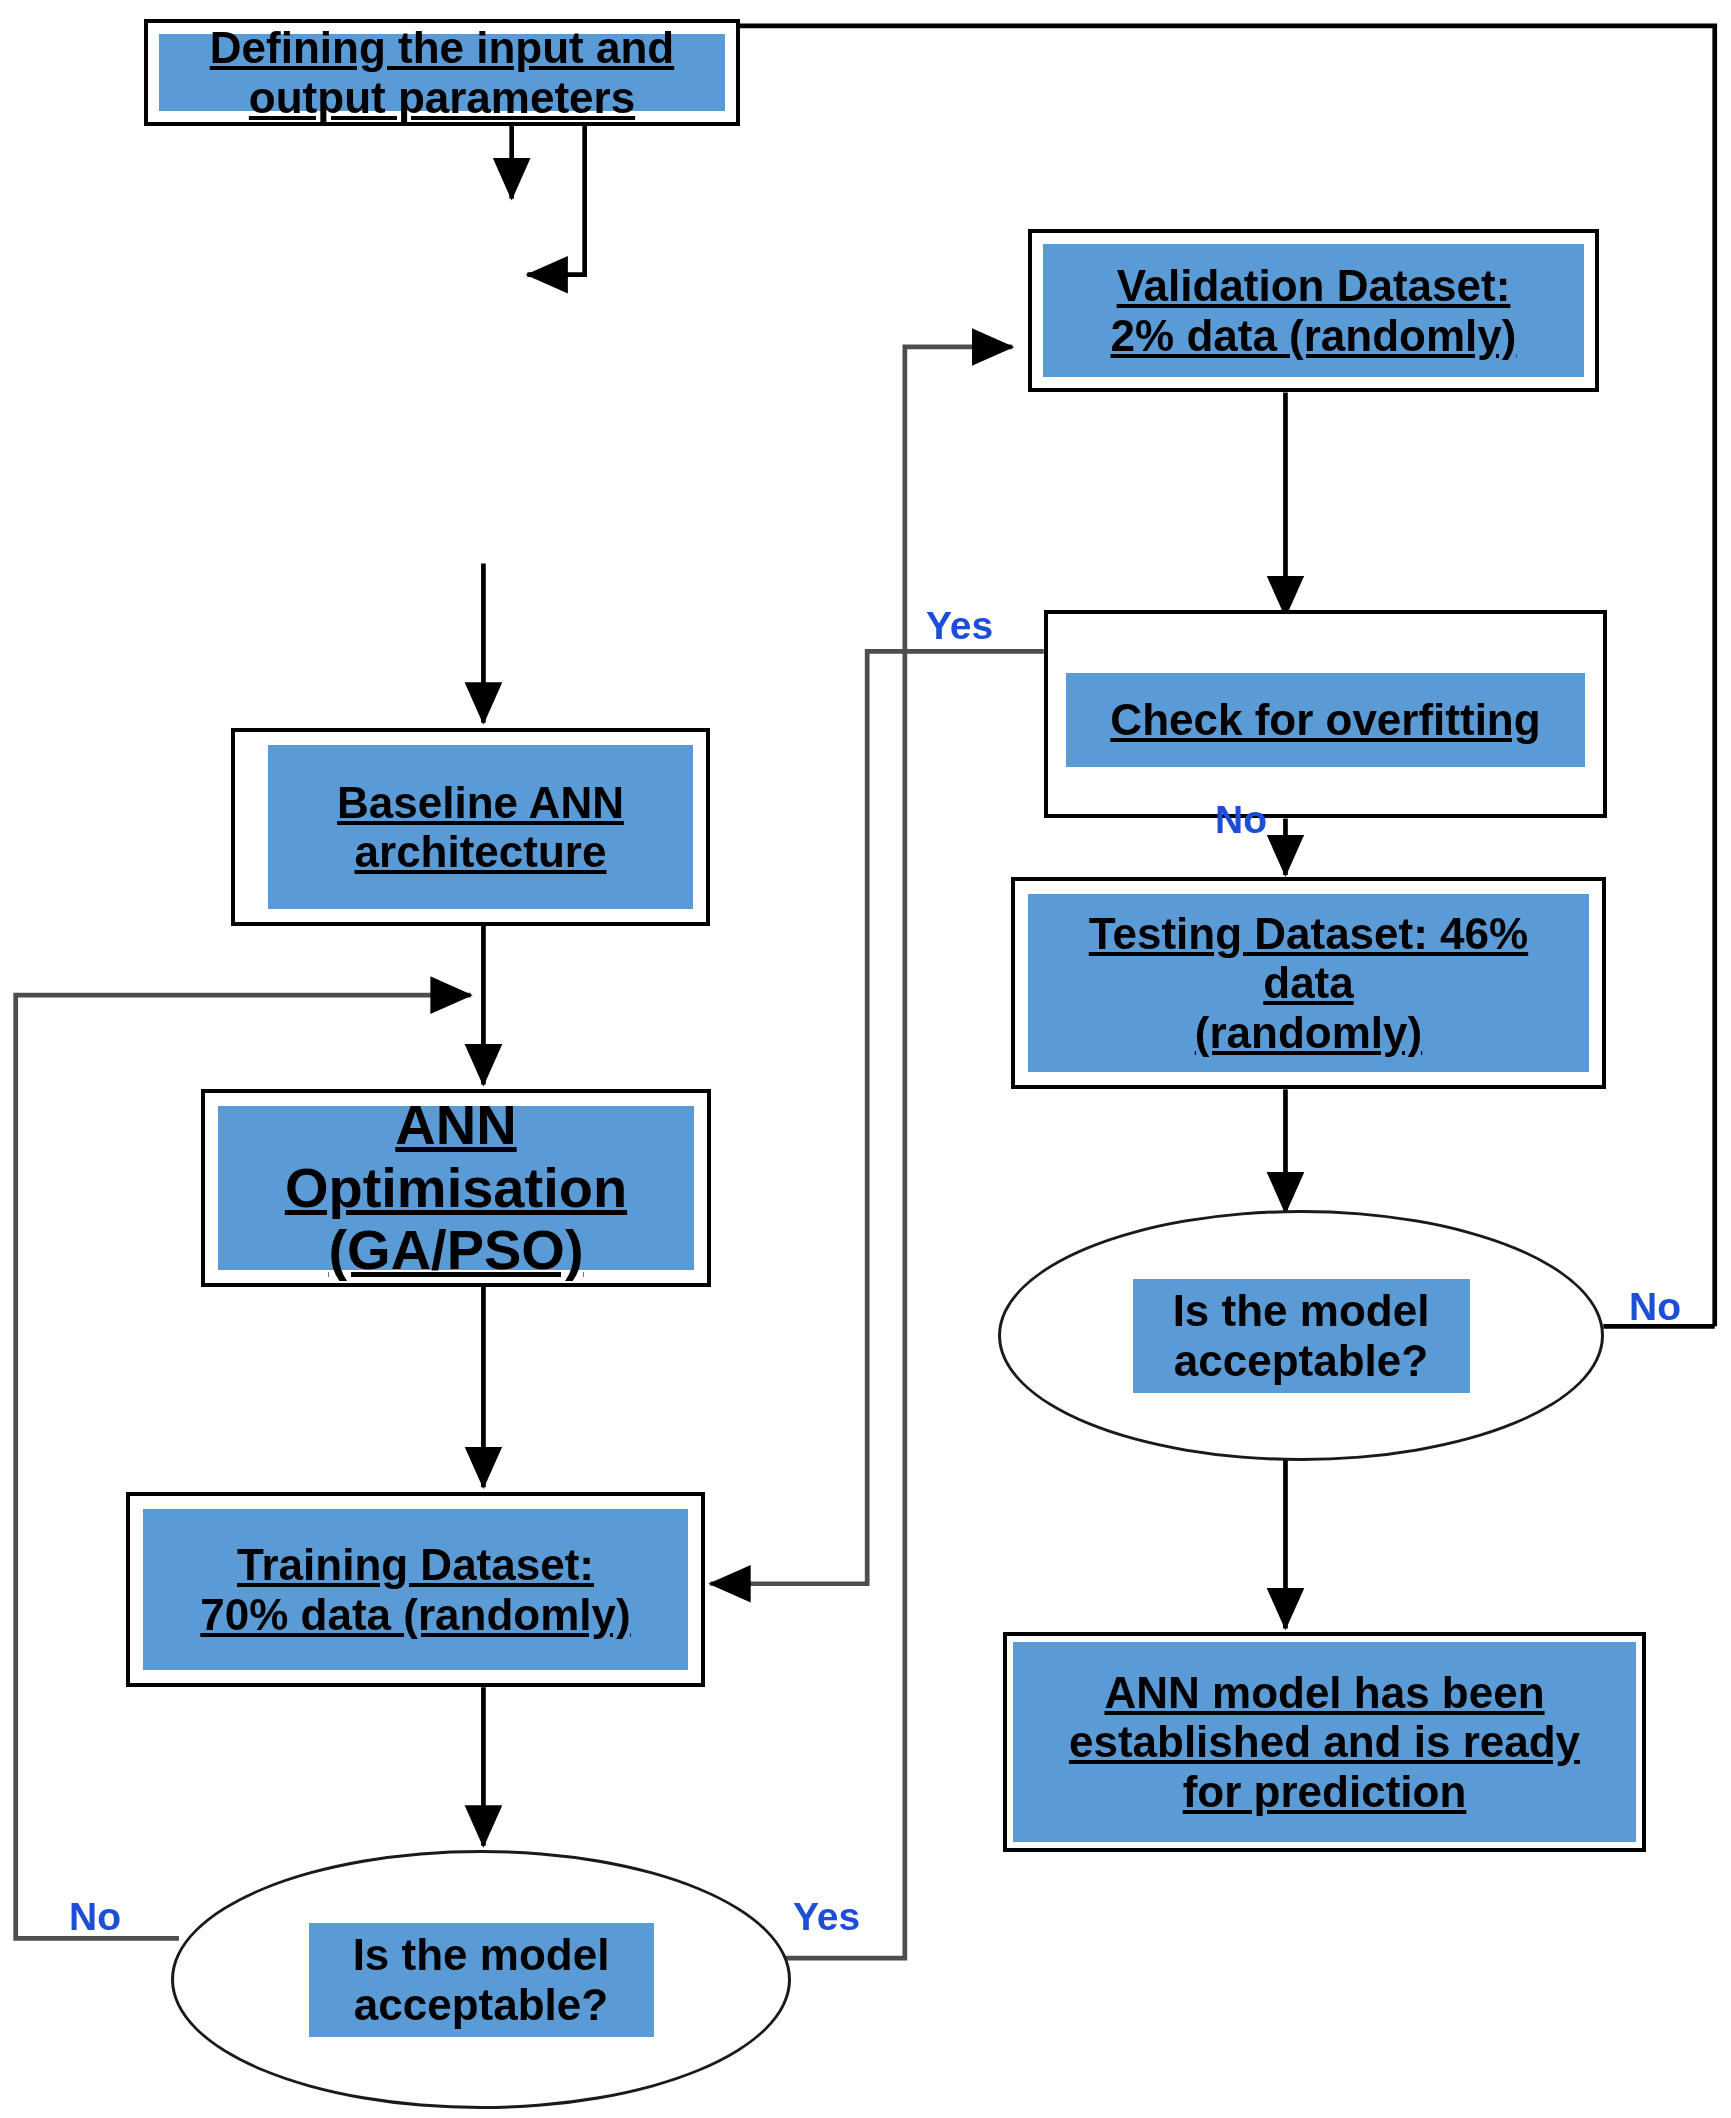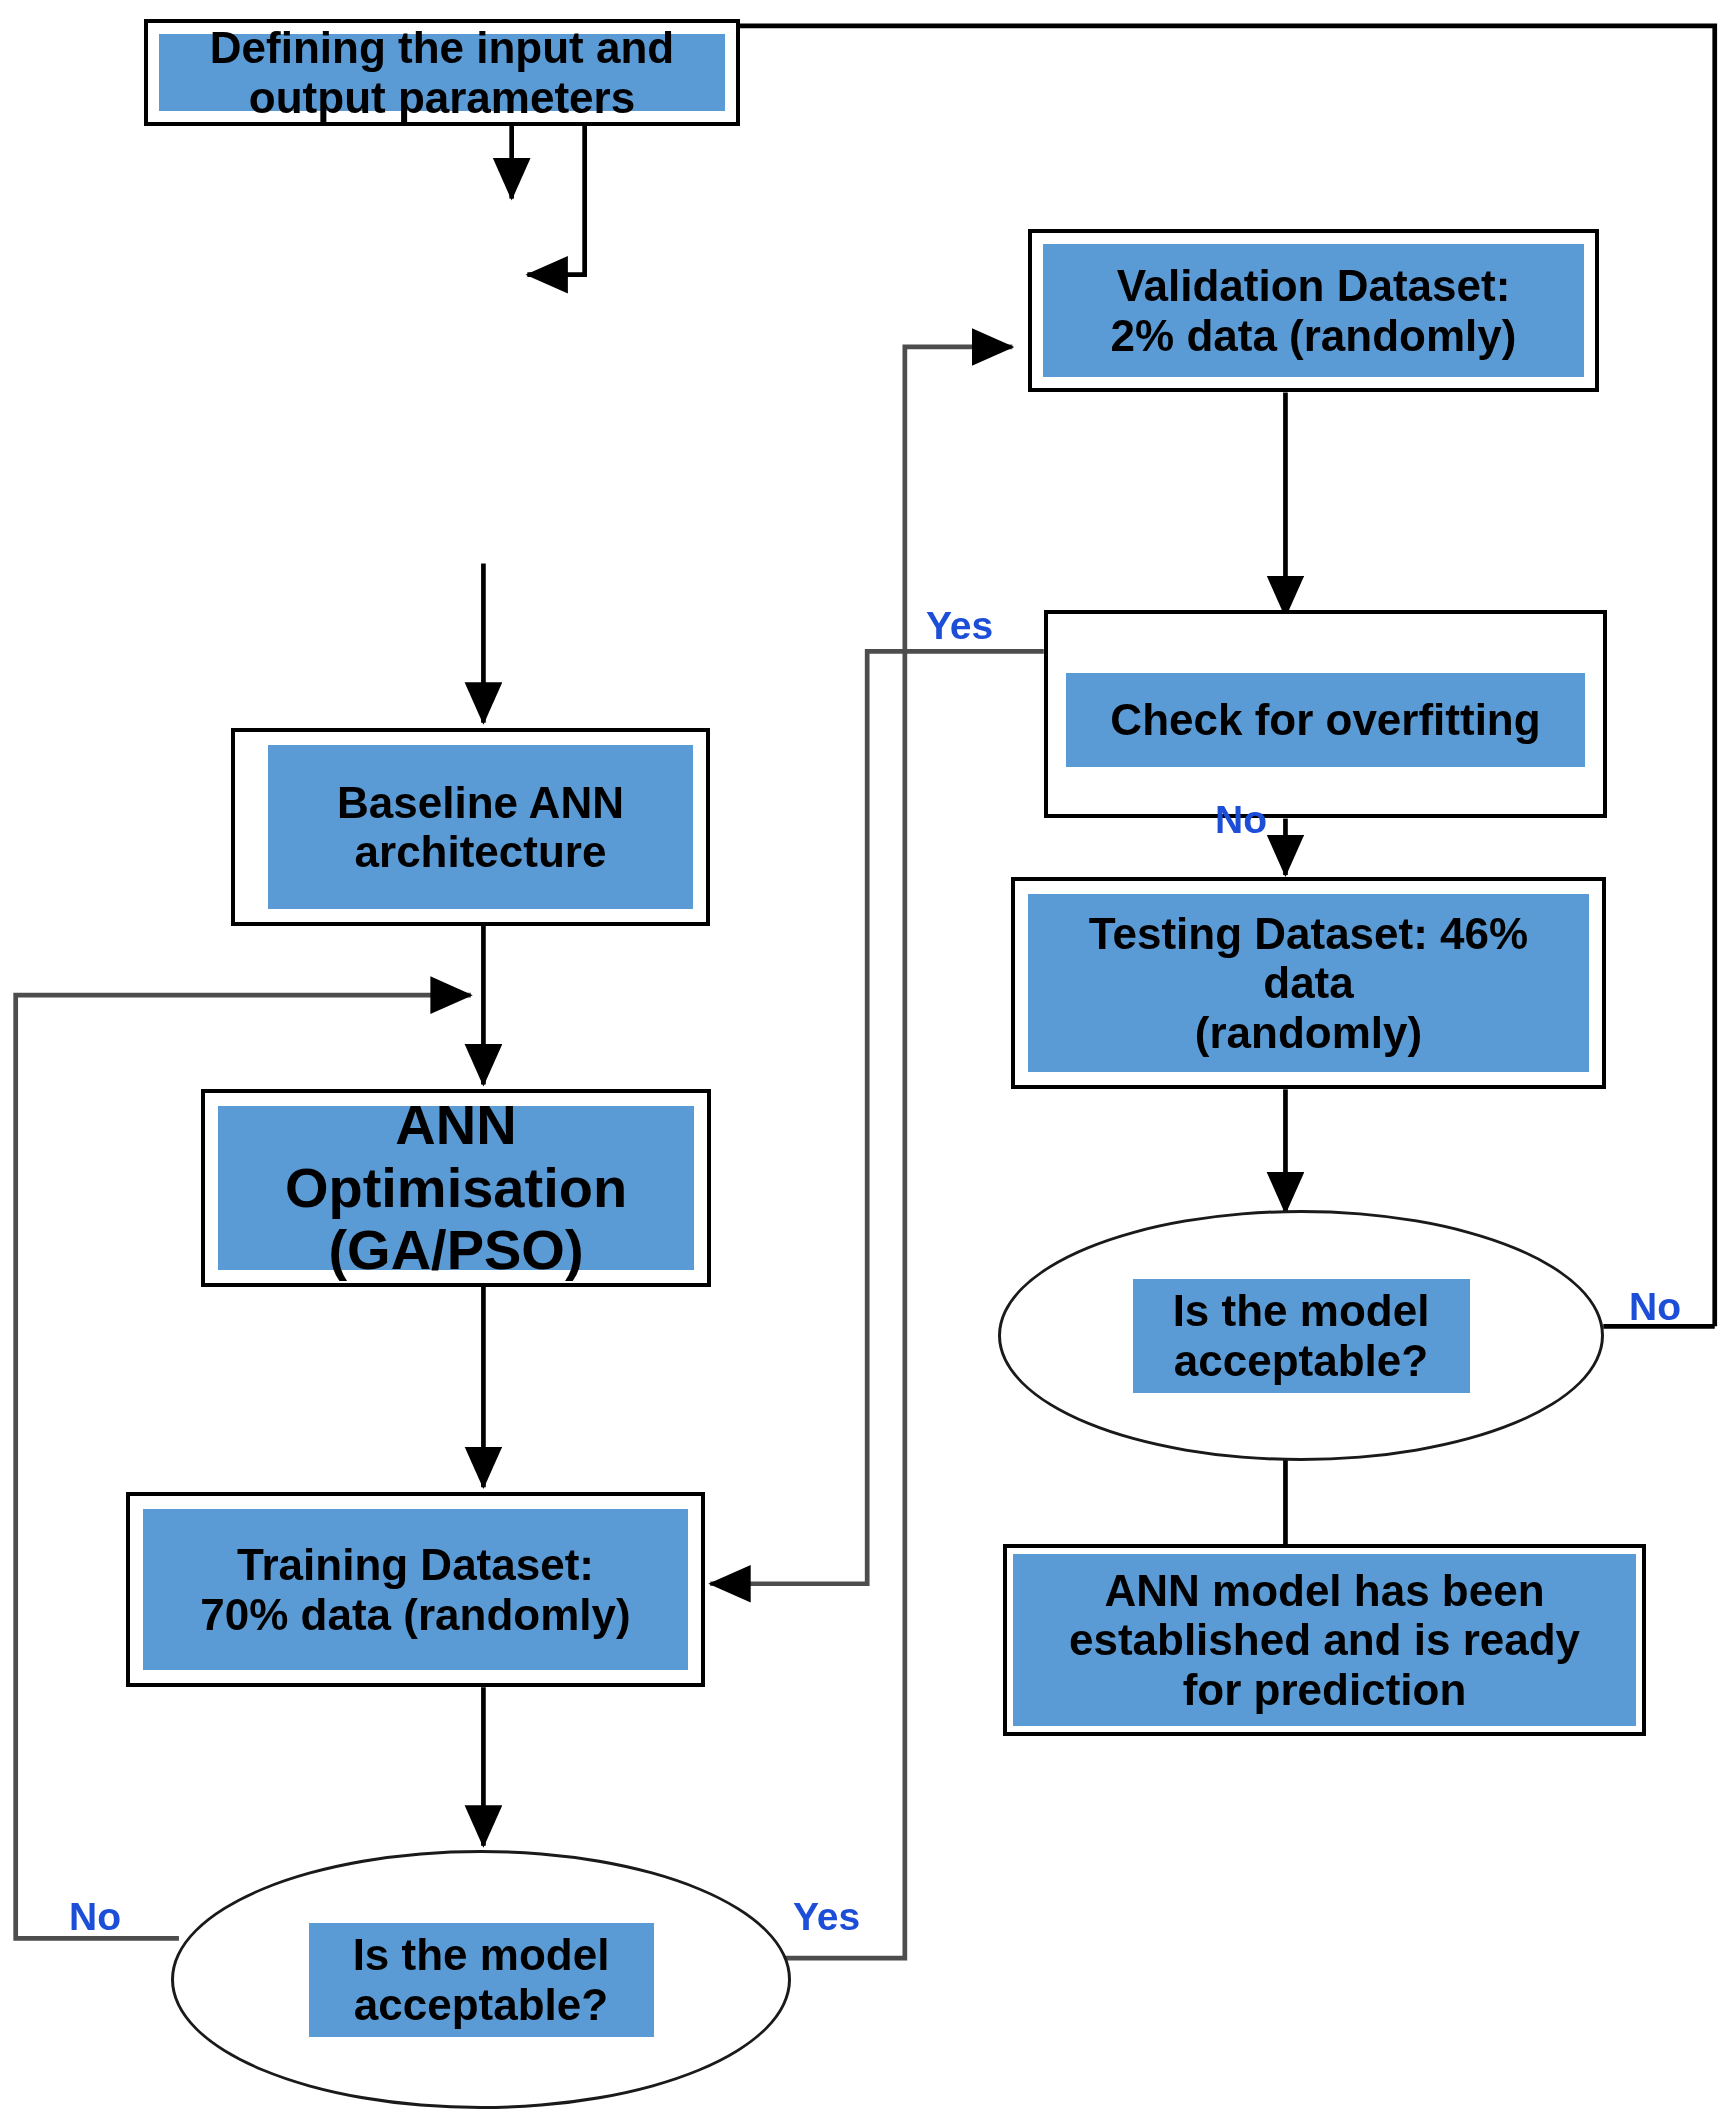--- a/index.html
+++ b/index.html
@@ -10,21 +10,21 @@
     height:2119px;
     background:#ffffff;
     overflow:hidden;
   }
   svg.edges{position:absolute;left:0;top:0;width:1732px;height:2119px;}
 
   .node{position:absolute;box-sizing:border-box;}
   .node.rect{
     border:4.7px solid #000000;
     background:#ffffff;
-    display:flex;align-items:center;justify-content:center;
+    display:flex;align-items:center;justify-content:center;text-decoration:underline;
   }
   .node.ellipse{
     border:3.9px solid #1a1a1a;
     border-radius:50%;
     background:#ffffff;
     display:flex;align-items:center;justify-content:center;
   }
   .fill{
     background:#5B9BD5;
     color:#000000;
@@ -127,21 +127,21 @@
     <div class="fill" style="width:100%;height:100%;font-size:44px;">Testing Dataset: 46%
 data
 (randomly)</div>
   </div>
 
   <div class="node ellipse" style="left:998px;top:1210px;width:606px;height:251px;">
     <div class="fill" style="width:337px;height:114px;font-size:44px;">Is the model
 acceptable?</div>
   </div>
 
-  <div class="node rect" style="left:1003px;top:1544px;width:643px;height:192px;padding:6px;">
+  <div class="node rect" style="left:1003px;top:1632px;width:643px;height:220px;padding:6px;">
     <div class="fill" style="width:100%;height:100%;font-size:44px;">ANN model has been
 established and is ready
 for prediction</div>
   </div>
 
   <div class="edge-label" style="left:926px;top:606px;">Yes</div>
 
   <div class="edge-label" style="left:1215px;top:800px;">No</div>
 
   <div class="edge-label" style="left:1629px;top:1287px;">No</div>

